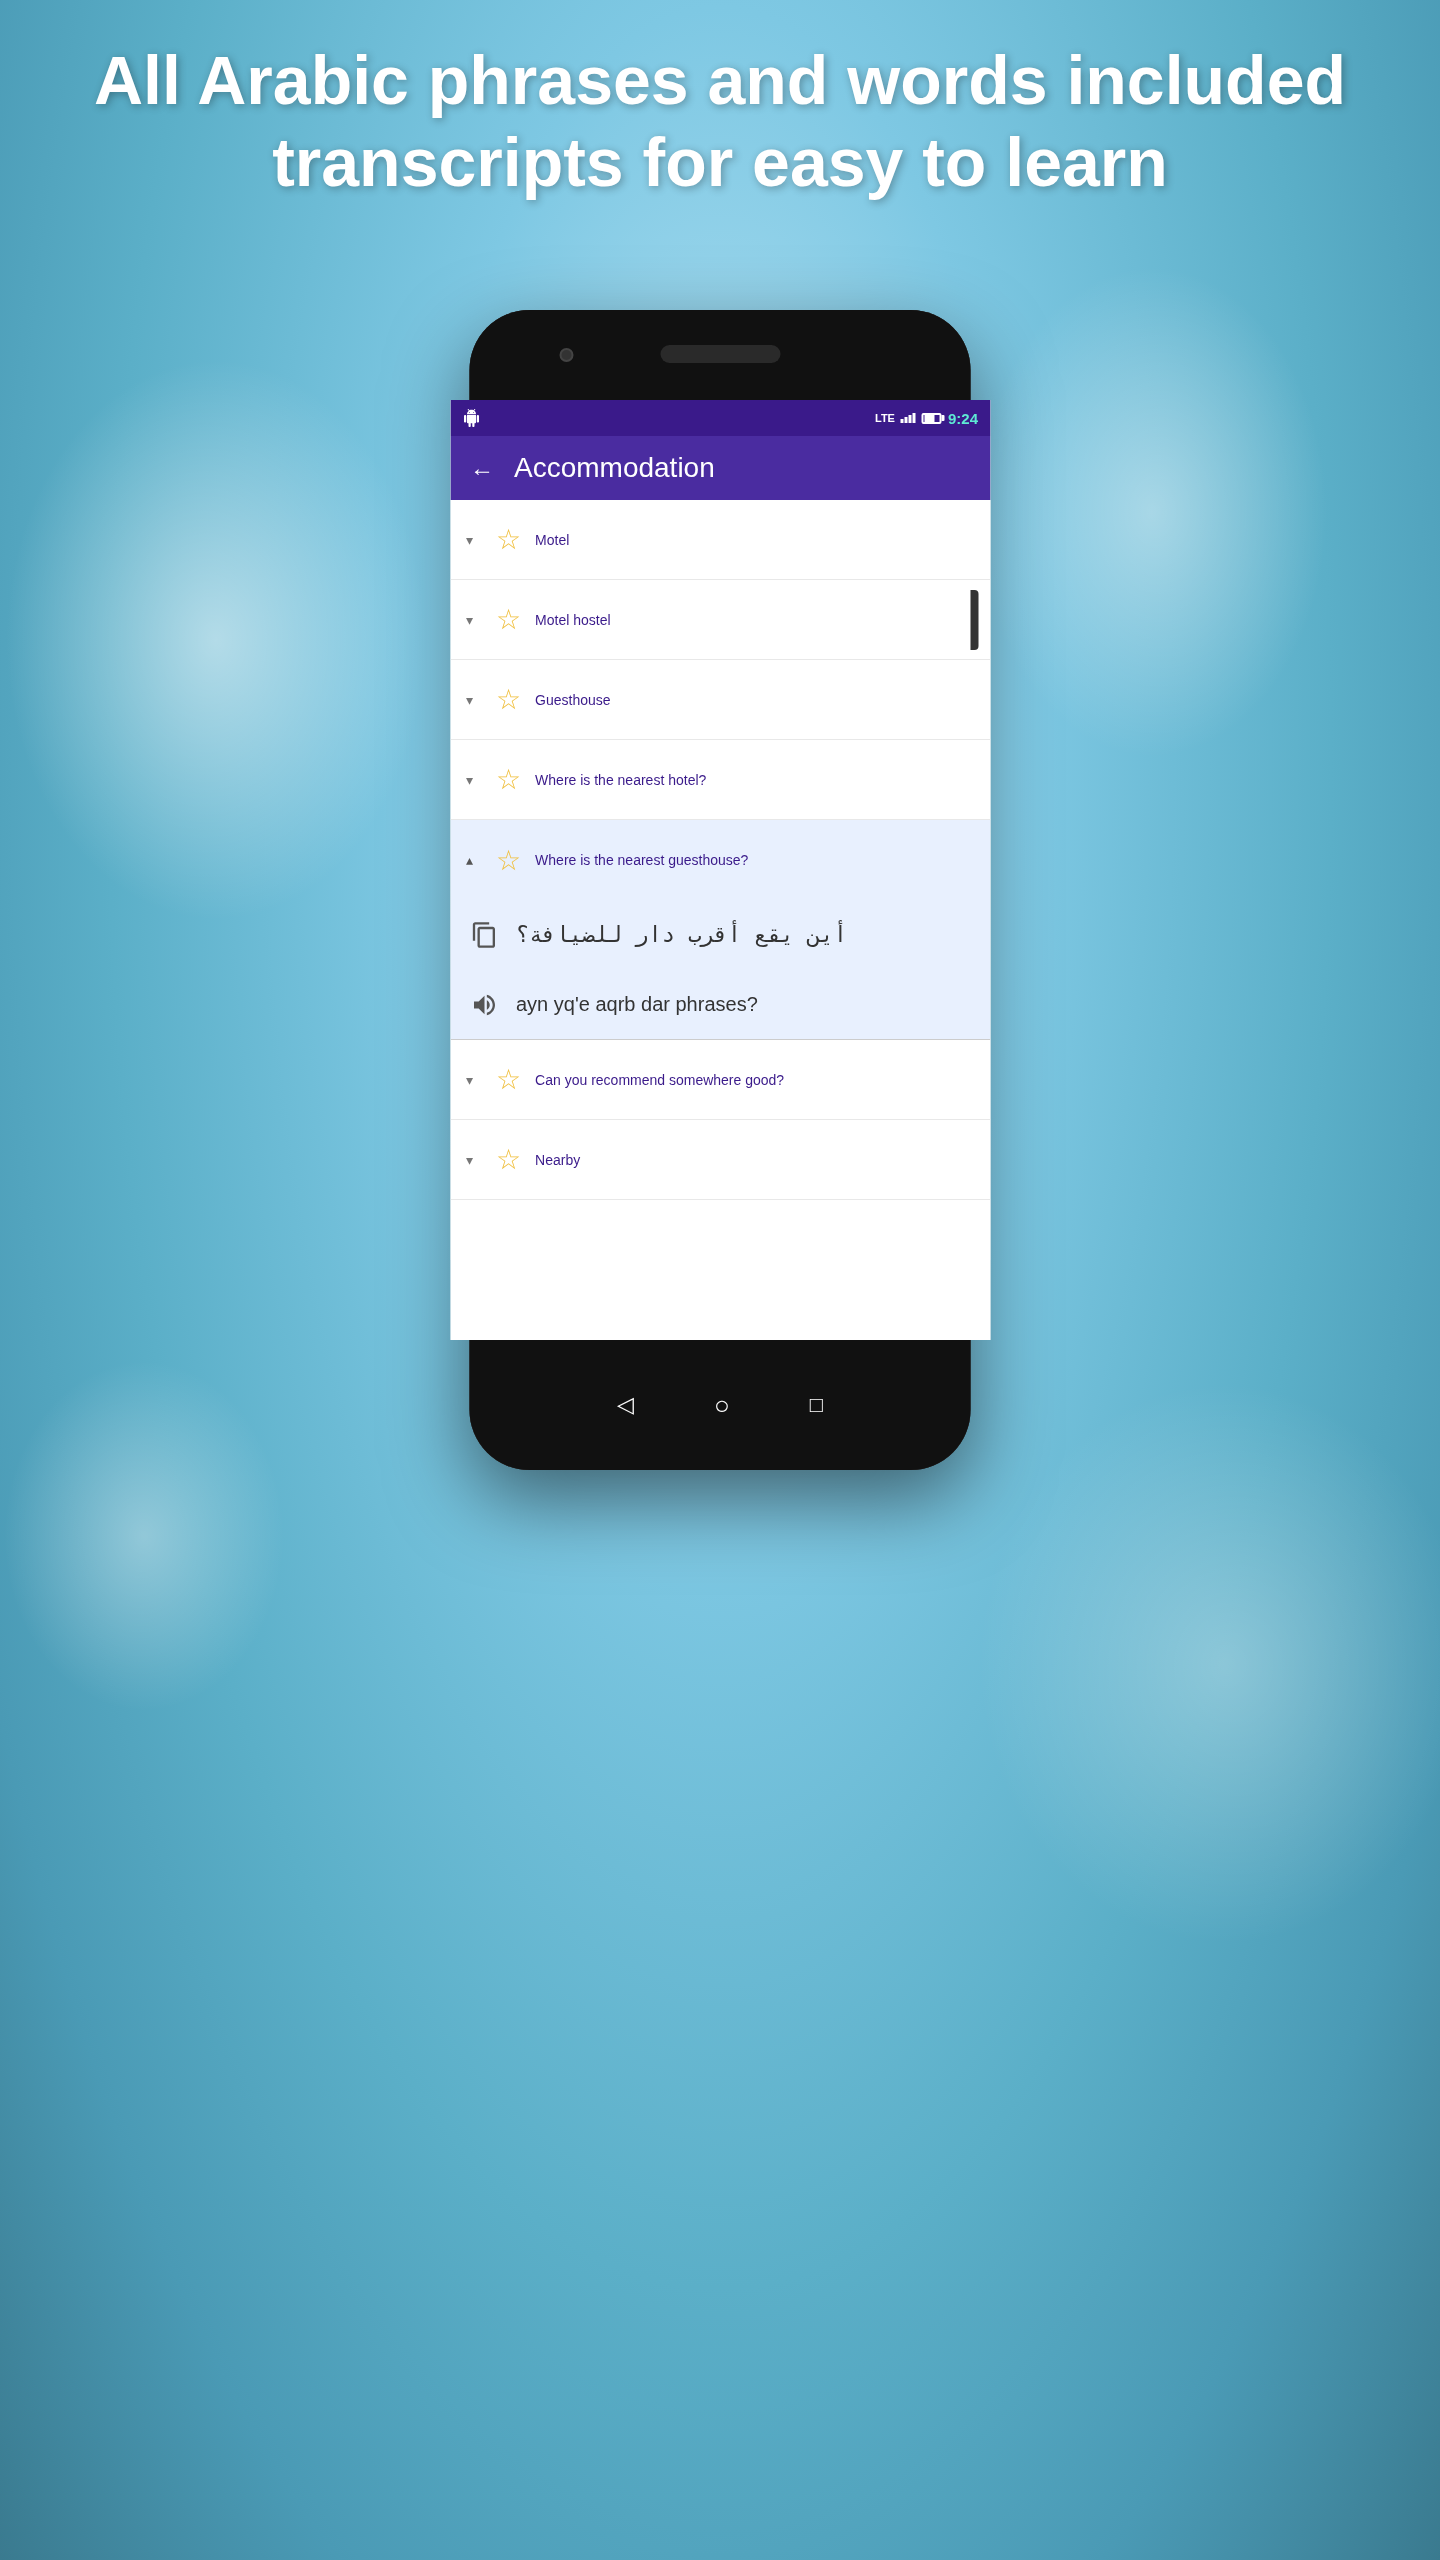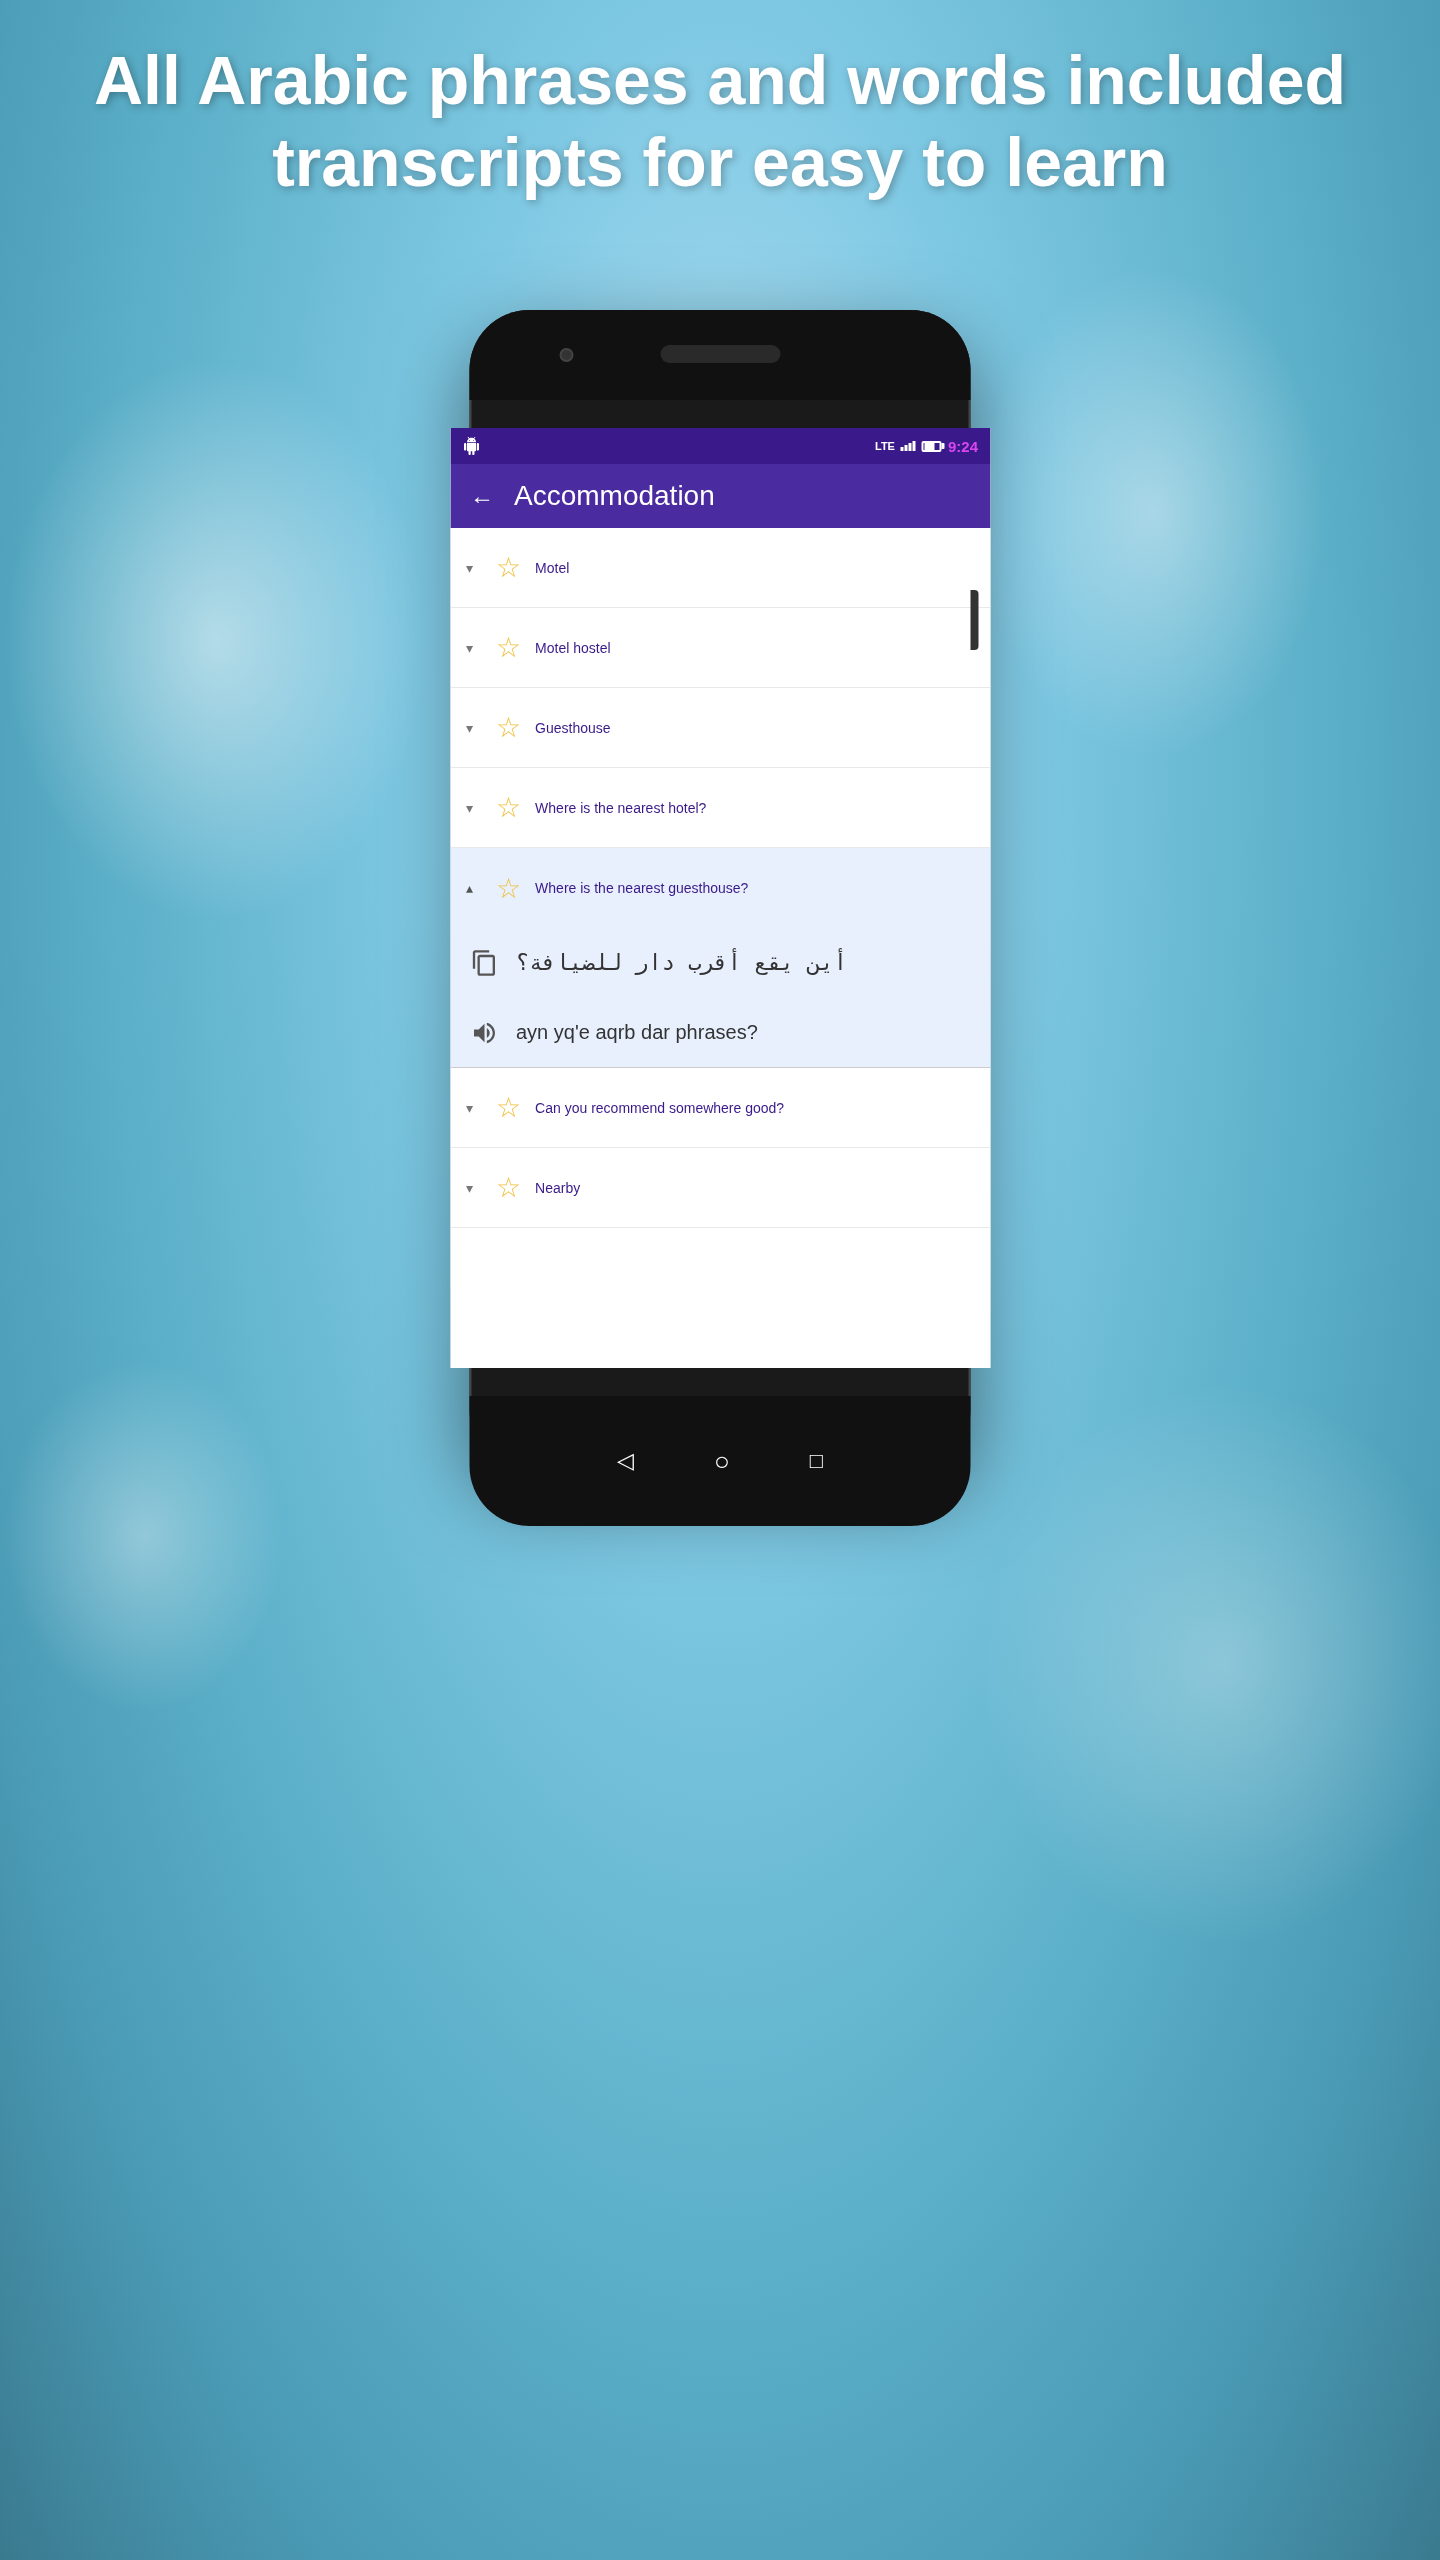--- a/index.html
+++ b/index.html
@@ -60,21 +60,20 @@
       transform: translateX(-50%);
       width: 501px;
       height: 1160px;
       background: #1a1a1a;
       border-radius: 60px;
       box-shadow: 0 30px 80px rgba(0,0,0,0.5), inset 0 0 0 2px #444;
       z-index: 20;
       display: flex;
       flex-direction: column;
       align-items: center;
-      gap: 28px;
     }
 
     
     .phone-top-bezel {
       width: 100%;
       height: 90px;
       background: #111;
       border-radius: 60px 60px 0 0;
       display: flex;
       align-items: center;
@@ -190,21 +189,21 @@
     .battery-fill {
       background: white;
       height: 7px;
       width: 60%;
       margin-left: 1px;
     }
 
     .time {
       font-size: 15px;
       font-weight: bold;
-      color: #d946ef;
+      color: #5eead4;
     }
 
     
     .app-bar {
       background: #4a2ca0;
       height: 64px;
       display: flex;
       align-items: center;
       padding: 0 20px;
       gap: 20px;

